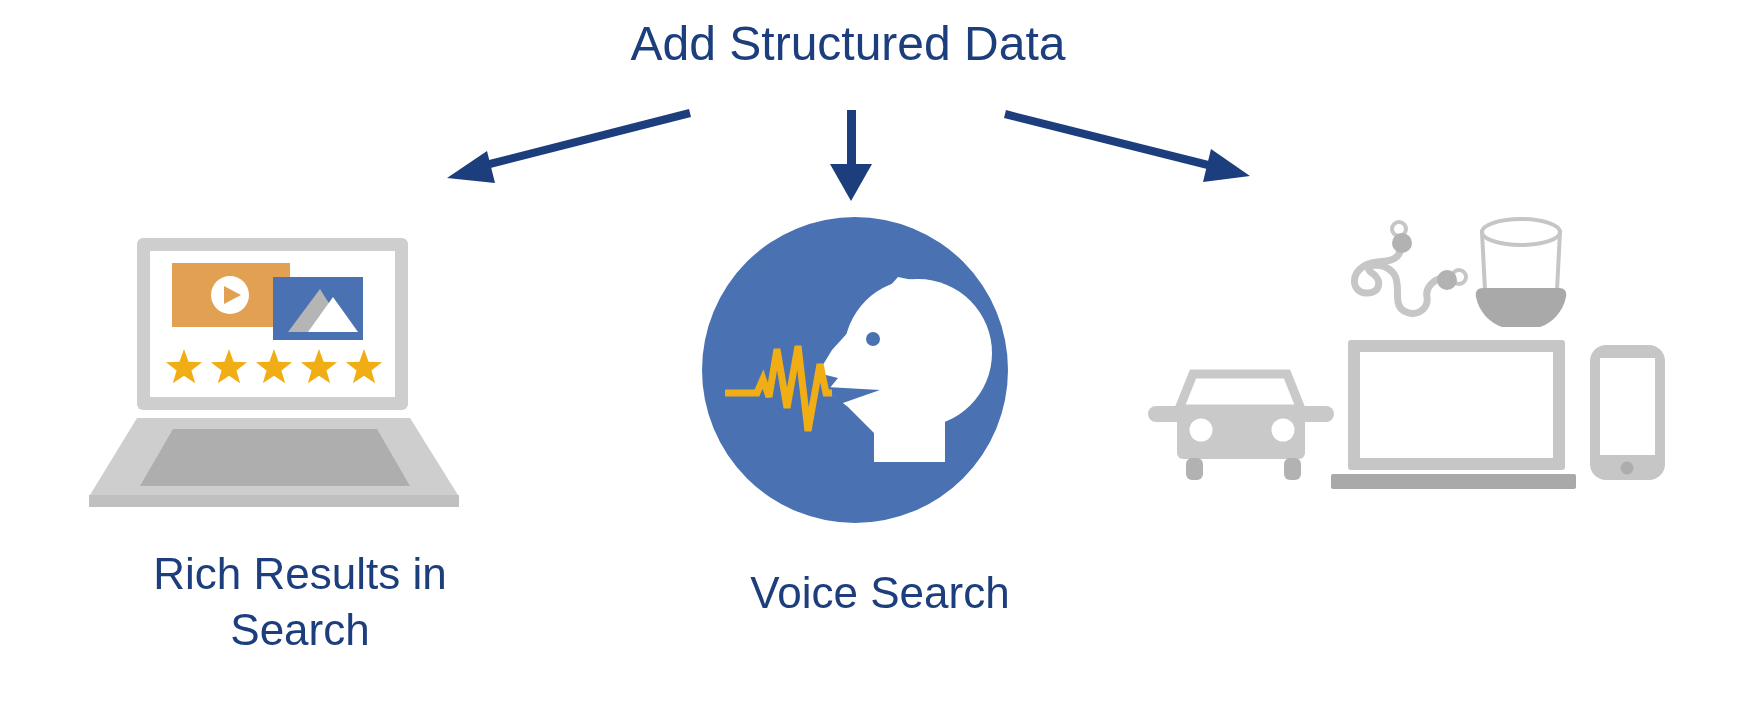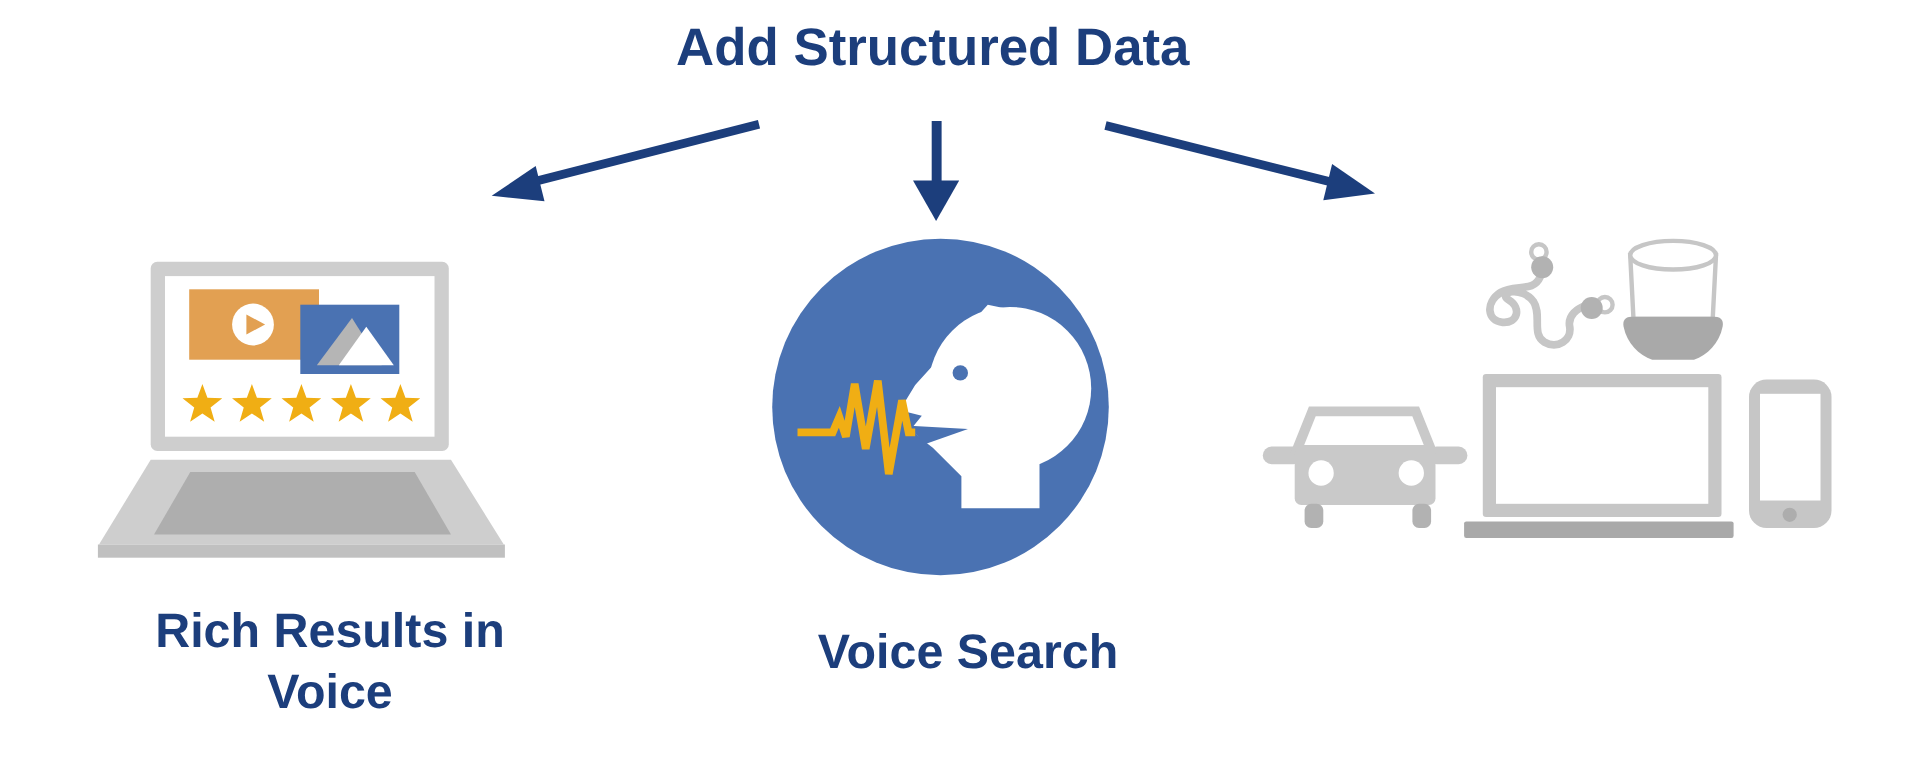--- a/index.html
+++ b/index.html
@@ -1,21 +1,21 @@
 <!DOCTYPE html>
 <html style="--navy: #1c3e7c; --blue: #4a72b2; --orange: #e2a052; --gold: #f0ae14; --white: #ffffff; --gray-light: #cecece; --gray-mid: #c6c6c6; --gray-dark: #a9a9a9; --gray-key: #aeaeae; --gray-bud: #b2b2b2; --gray-car: #c9c9c9;"><head>
 <meta charset="utf-8">
 <style>
   html,body{margin:0;padding:0;background:#fff;}
   .canvas{
     position:relative;width:1742px;height:712px;background:#fff;overflow:hidden;
     font-family:"Liberation Sans",sans-serif;
   }
   .scene{position:absolute;left:0;top:0;}
-  .txt{position:absolute;transform:translateX(-50%);text-align:center;color:var(--navy,#1c3e7c);white-space:nowrap;font-weight:bold;}
+  .txt{position:absolute;transform:translateX(-50%);text-align:center;color:var(--navy,#1c3e7c);white-space:nowrap;}
   .title{left:848px;top:14px;font-size:48px;line-height:60px;}
   .label{font-size:44px;}
   .label-left{left:300px;top:546px;line-height:56px;}
   .label-mid{left:880px;top:568px;line-height:50px;}
   .label-right{left:1472px;top:548px;line-height:58px;}
   .line:empty{display:none;}
   
   .f-navy{fill:var(--navy,#1c3e7c);}
   .s-navy{stroke:var(--navy,#1c3e7c);}
   .f-blue{fill:var(--blue,#4a72b2);}
@@ -122,21 +122,21 @@
         <rect class="f-white" x="1600" y="358" width="55" height="97"></rect>
         <circle fill="#adadad" cx="1627" cy="468" r="6.5"></circle>
       </g>
     </g>
   </svg>
 
   <div class="txt title">Add Structured Data</div>
 
   <div class="txt label label-left">
     <div class="line">Rich Results in</div>
-    <div class="line">Voice</div>
+    <div class="line">Search</div>
   </div>
 
   <div class="txt label label-mid">
     <div class="line">Voice Search</div>
   </div>
 
   <div class="txt label label-right">
   </div>
 
 </div>

